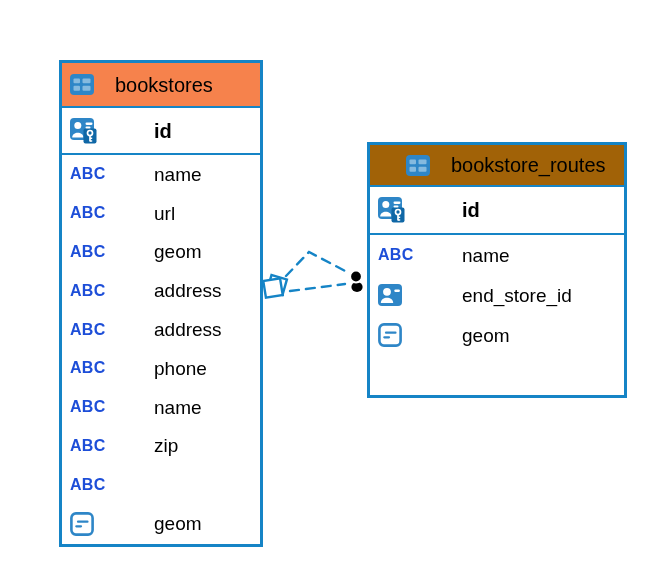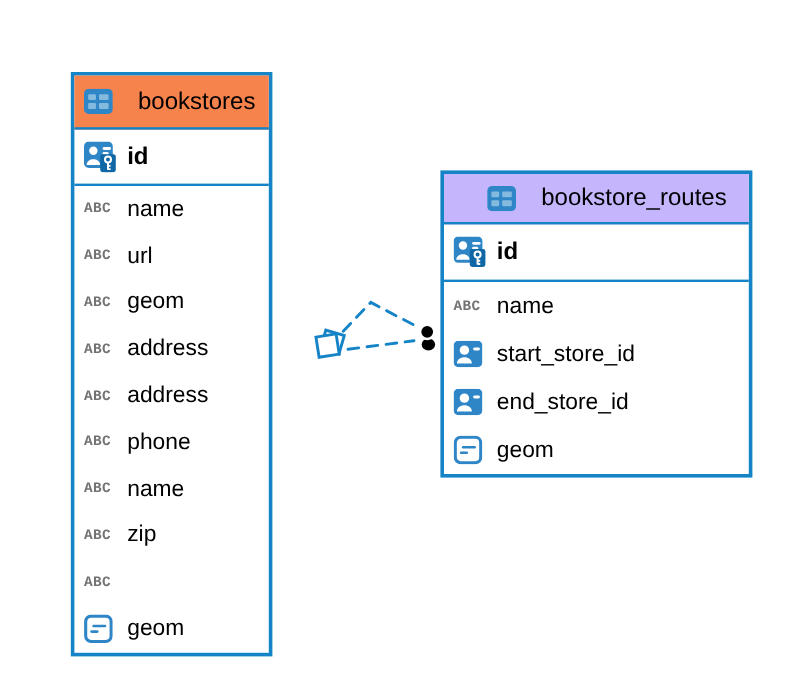--- a/index.html
+++ b/index.html
@@ -4,41 +4,41 @@
 <style>
   html,body{margin:0;padding:0;background:#fff;}
   .canvas{
     position:relative;width:654px;height:570px;background:#fff;overflow:hidden;
     font-family:"Liberation Sans", sans-serif;color:#000;
   }
   .table{
     position:absolute;background:#fff;border:3.5px solid #1584C6;
     box-sizing:border-box;display:flex;flex-direction:column;z-index:2;
   }
-  #t0{left:59px;top:60px;width:168px;height:487px;}
+  #t0{left:59px;top:60px;width:204px;height:487px;}
   #t1{left:367px;top:142px;width:260px;height:256px;}
   .thead{
     display:flex;align-items:center;gap:9px;padding-left:8px;
     border-bottom:2px solid #1584C6;flex:0 0 auto;box-sizing:border-box;
   }
   #t0 .thead{height:45px;}
   #t1 .thead{height:42px;}
   .title{font-size:20px;line-height:1;}
   .pk-rows{border-bottom:2px solid #1584C6;}
   .row{display:flex;align-items:center;padding-left:8px;box-sizing:border-box;}
   #t0 .pk-rows .row{height:45px;}
   #t1 .pk-rows .row{height:46px;}
   #t0 .body-rows .row{height:38.8px;}
   #t1 .body-rows .row{height:40px;}
   .icon-slot{width:28px;margin-right:8px;display:flex;align-items:center;flex:0 0 auto;}
-  .col-label{font-size:19px;line-height:1;}
+  .col-label{font-size:19px;line-height:1;margin-left:48px;}
   .pk-rows .col-label{font-weight:700;font-size:20px;}
   .abc{
-    font-family:Liberation Mono, monospace;font-weight:800;font-size:12px;
-    letter-spacing:.3px;color:#737373;line-height:1;
+    font-family:Liberation Sans, sans-serif;font-weight:800;font-size:16px;
+    letter-spacing:.3px;color:#1d4ed8;line-height:1;
   }
   .links{position:absolute;left:0;top:0;z-index:3;pointer-events:none;}
   .dash{stroke:#1584C6;stroke-width:2.4;fill:none;stroke-dasharray:9 7;stroke-linecap:round;}
 </style>
 </head>
 <body>
 
 <div class="canvas">
 
   <div class="table" id="t0">
@@ -134,21 +134,21 @@
               <line x1="8" y1="9.7" x2="17.5" y2="9.7" stroke="#2E86C7" stroke-width="2.2" stroke-linecap="round"></line>
               <line x1="6.3" y1="14.3" x2="11" y2="14.3" stroke="#2E86C7" stroke-width="2.2" stroke-linecap="round"></line>
             </svg>
           </span>
           <span class="col-label">geom</span>
         </div>
       </div>
   </div>
 
   <div class="table" id="t1">
-    <div class="thead" style="background: #c4b5fd; padding-left: 36px;">
+    <div class="thead" style="background: #a16207; padding-left: 36px;">
       <span class="icon-slot">
         <svg width="24" height="21" viewBox="0 0 24 21">
           <rect x="0" y="0" width="24" height="21" rx="4" fill="#2E86C7"></rect>
           <rect x="3.5" y="4.5" width="6.5" height="4.8" rx="1" fill="#85BADF"></rect>
           <rect x="12.5" y="4.5" width="8" height="4.8" rx="1" fill="#85BADF"></rect>
           <rect x="3.5" y="11.8" width="6.5" height="5" rx="1" fill="#85BADF"></rect>
           <rect x="12.5" y="11.8" width="8" height="5" rx="1" fill="#85BADF"></rect>
         </svg>
       </span>
       <span class="title">bookstore_routes</span>
@@ -181,31 +181,20 @@
         </div>
         <div class="row">
           <span class="icon-slot">
             <svg width="24" height="22" viewBox="0 0 24 22">
               <rect x="0" y="0" width="24" height="22" rx="4" fill="#2E86C7"></rect>
               <circle cx="9" cy="7.8" r="3.9" fill="#fff"></circle>
               <path d="M2.8 19 C2.8 12 15.2 12 15.2 19 Z" fill="#fff"></path>
               <rect x="16.3" y="5.5" width="5.6" height="2.5" rx="1.2" fill="#fff"></rect>
             </svg>
           </span>
-          <span class="col-label">start_store_id</span>
-        </div>
-        <div class="row">
-          <span class="icon-slot">
-            <svg width="24" height="22" viewBox="0 0 24 22">
-              <rect x="0" y="0" width="24" height="22" rx="4" fill="#2E86C7"></rect>
-              <circle cx="9" cy="7.8" r="3.9" fill="#fff"></circle>
-              <path d="M2.8 19 C2.8 12 15.2 12 15.2 19 Z" fill="#fff"></path>
-              <rect x="16.3" y="5.5" width="5.6" height="2.5" rx="1.2" fill="#fff"></rect>
-            </svg>
-          </span>
           <span class="col-label">end_store_id</span>
         </div>
         <div class="row">
           <span class="icon-slot">
             <svg width="24" height="24" viewBox="0 0 24 24">
               <rect x="1.4" y="1.4" width="21.2" height="21.2" rx="4.5" fill="#fff" stroke="#2E86C7" stroke-width="2.6"></rect>
               <line x1="8" y1="9.7" x2="17.5" y2="9.7" stroke="#2E86C7" stroke-width="2.2" stroke-linecap="round"></line>
               <line x1="6.3" y1="14.3" x2="11" y2="14.3" stroke="#2E86C7" stroke-width="2.2" stroke-linecap="round"></line>
             </svg>
           </span>

